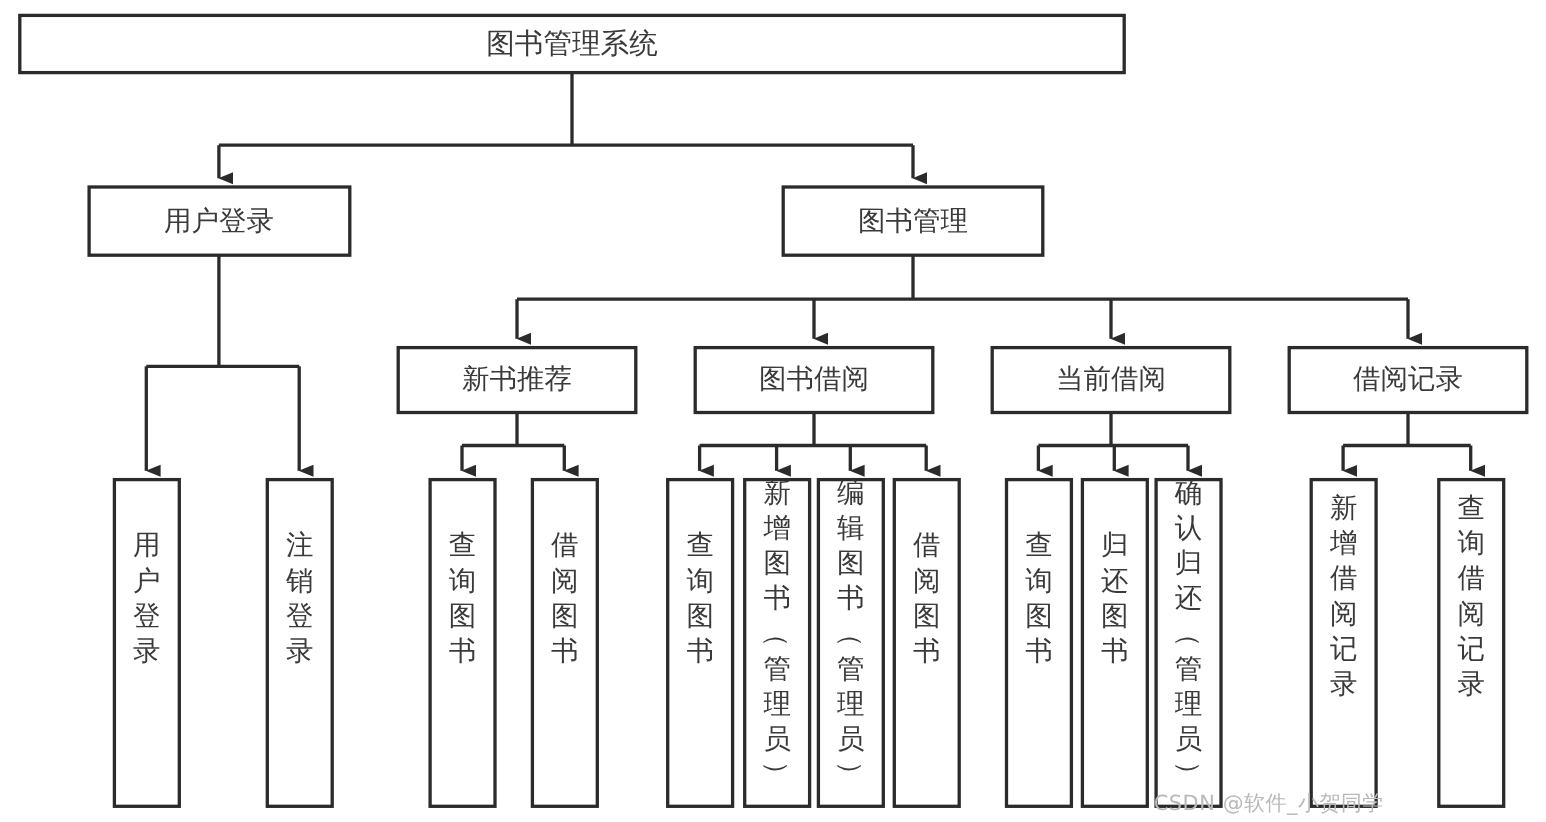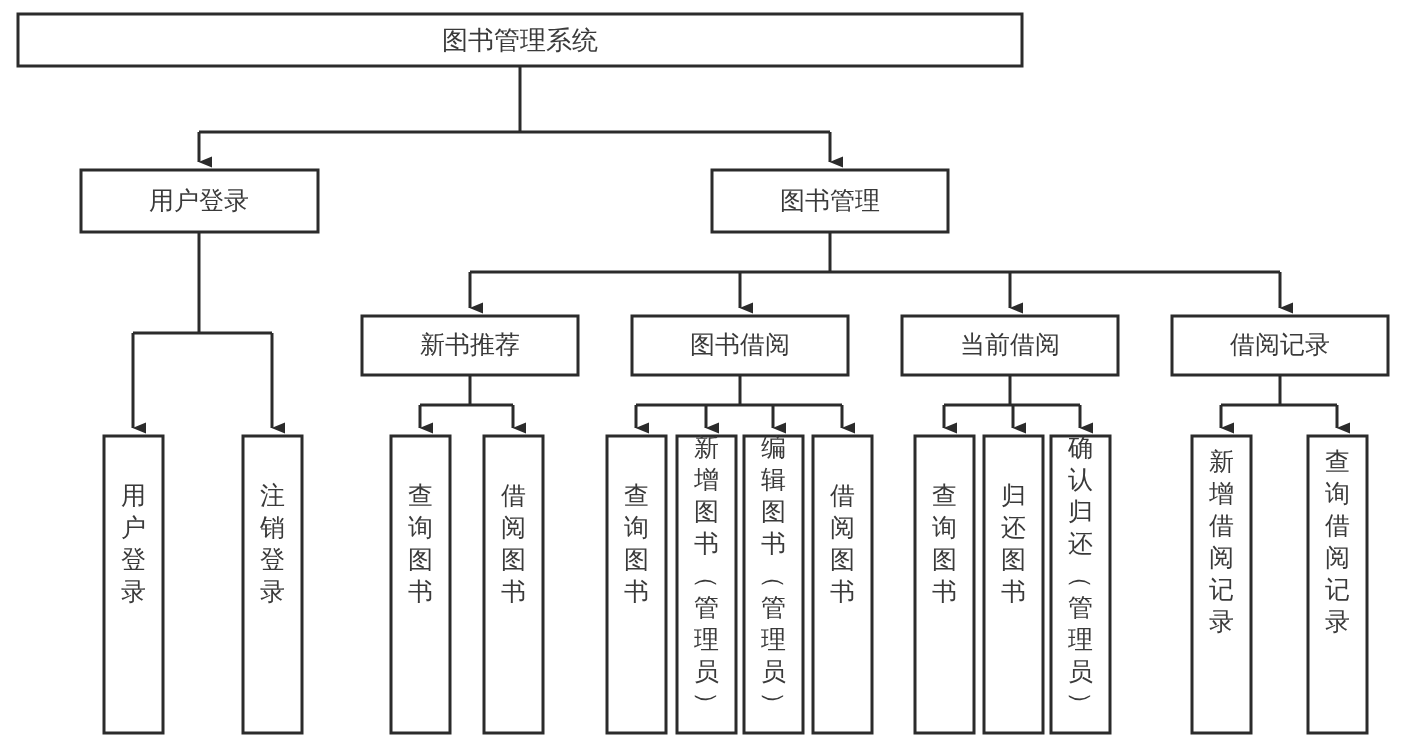--- a/index.html
+++ b/index.html
@@ -255,13 +255,14 @@
               <text class="vlabel" x="1337.5" y="534">借</text>
               <text class="vlabel" x="1337.5" y="566">阅</text>
               <text class="vlabel" x="1337.5" y="598">记</text>
               <text class="vlabel" x="1337.5" y="630">录</text>
             </g>
           </g>
         </g>
     </g>
   </svg>
 
+  <div class="watermark">CSDN @软件_小贺同学</div>
 </div>
 
 </body></html>

